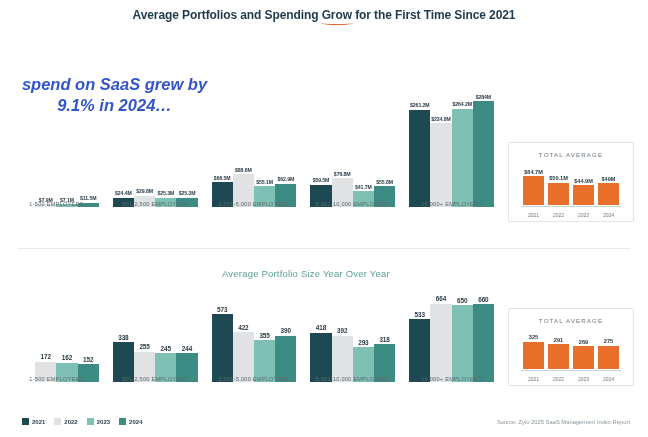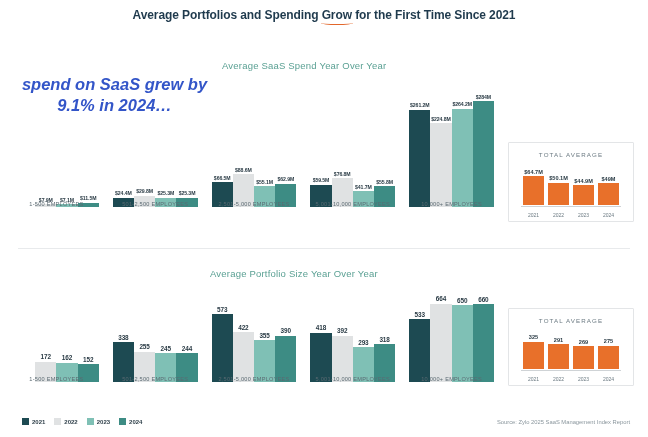--- a/index.html
+++ b/index.html
@@ -33,21 +33,21 @@
   .divider{
     position:absolute; left:18px; top:248px; width:612px; height:1px;
     background:#e8eaec;
   }
 
   .sec-title{
     position:absolute;
     font-size:9.5px; color:#5aa093; font-weight:normal; letter-spacing:.2px;
   }
   .sec1 .sec-title{ left:222px; top:10px; }
-  .sec2 .sec-title{ left:210px; top:10px; }
+  .sec2 .sec-title{ left:222px; top:10px; }
 
   .annot{
     position:absolute; left:12px; width:205px;
     font-style:italic; font-weight:bold;
     color:#3355c8; font-size:16.5px; line-height:1.25;
     text-align:center;
   }
   .sec1 .annot{ top:24px; }
   .sec2 .annot{ top:2px; }
 
@@ -141,21 +141,20 @@
   }
 </style>
 </head>
 <body>
 
 <div class="page">
 
   <div class="title"><span>Average Portfolios and Spending </span><span class="grow">Grow</span><span> for the First Time Since 2021</span></div>
 
   <div class="section sec1">
-    <div class="sec-title">Average SaaS Spend Year Over Year</div>
     <div class="annot">spend on SaaS grew by 9.1% in 2024…</div>
     <div class="plot">
       <div class="groups" id="g0">
           <div class="group">
             <div class="bars">
               <div class="bar-wrap"></div>
               <div class="bar-wrap">
                 <div class="bar-val">$7.9M</div>
                 <div class="bar" style="background: rgb(224, 226, 227); height: 2.31733%;"></div>
               </div>

